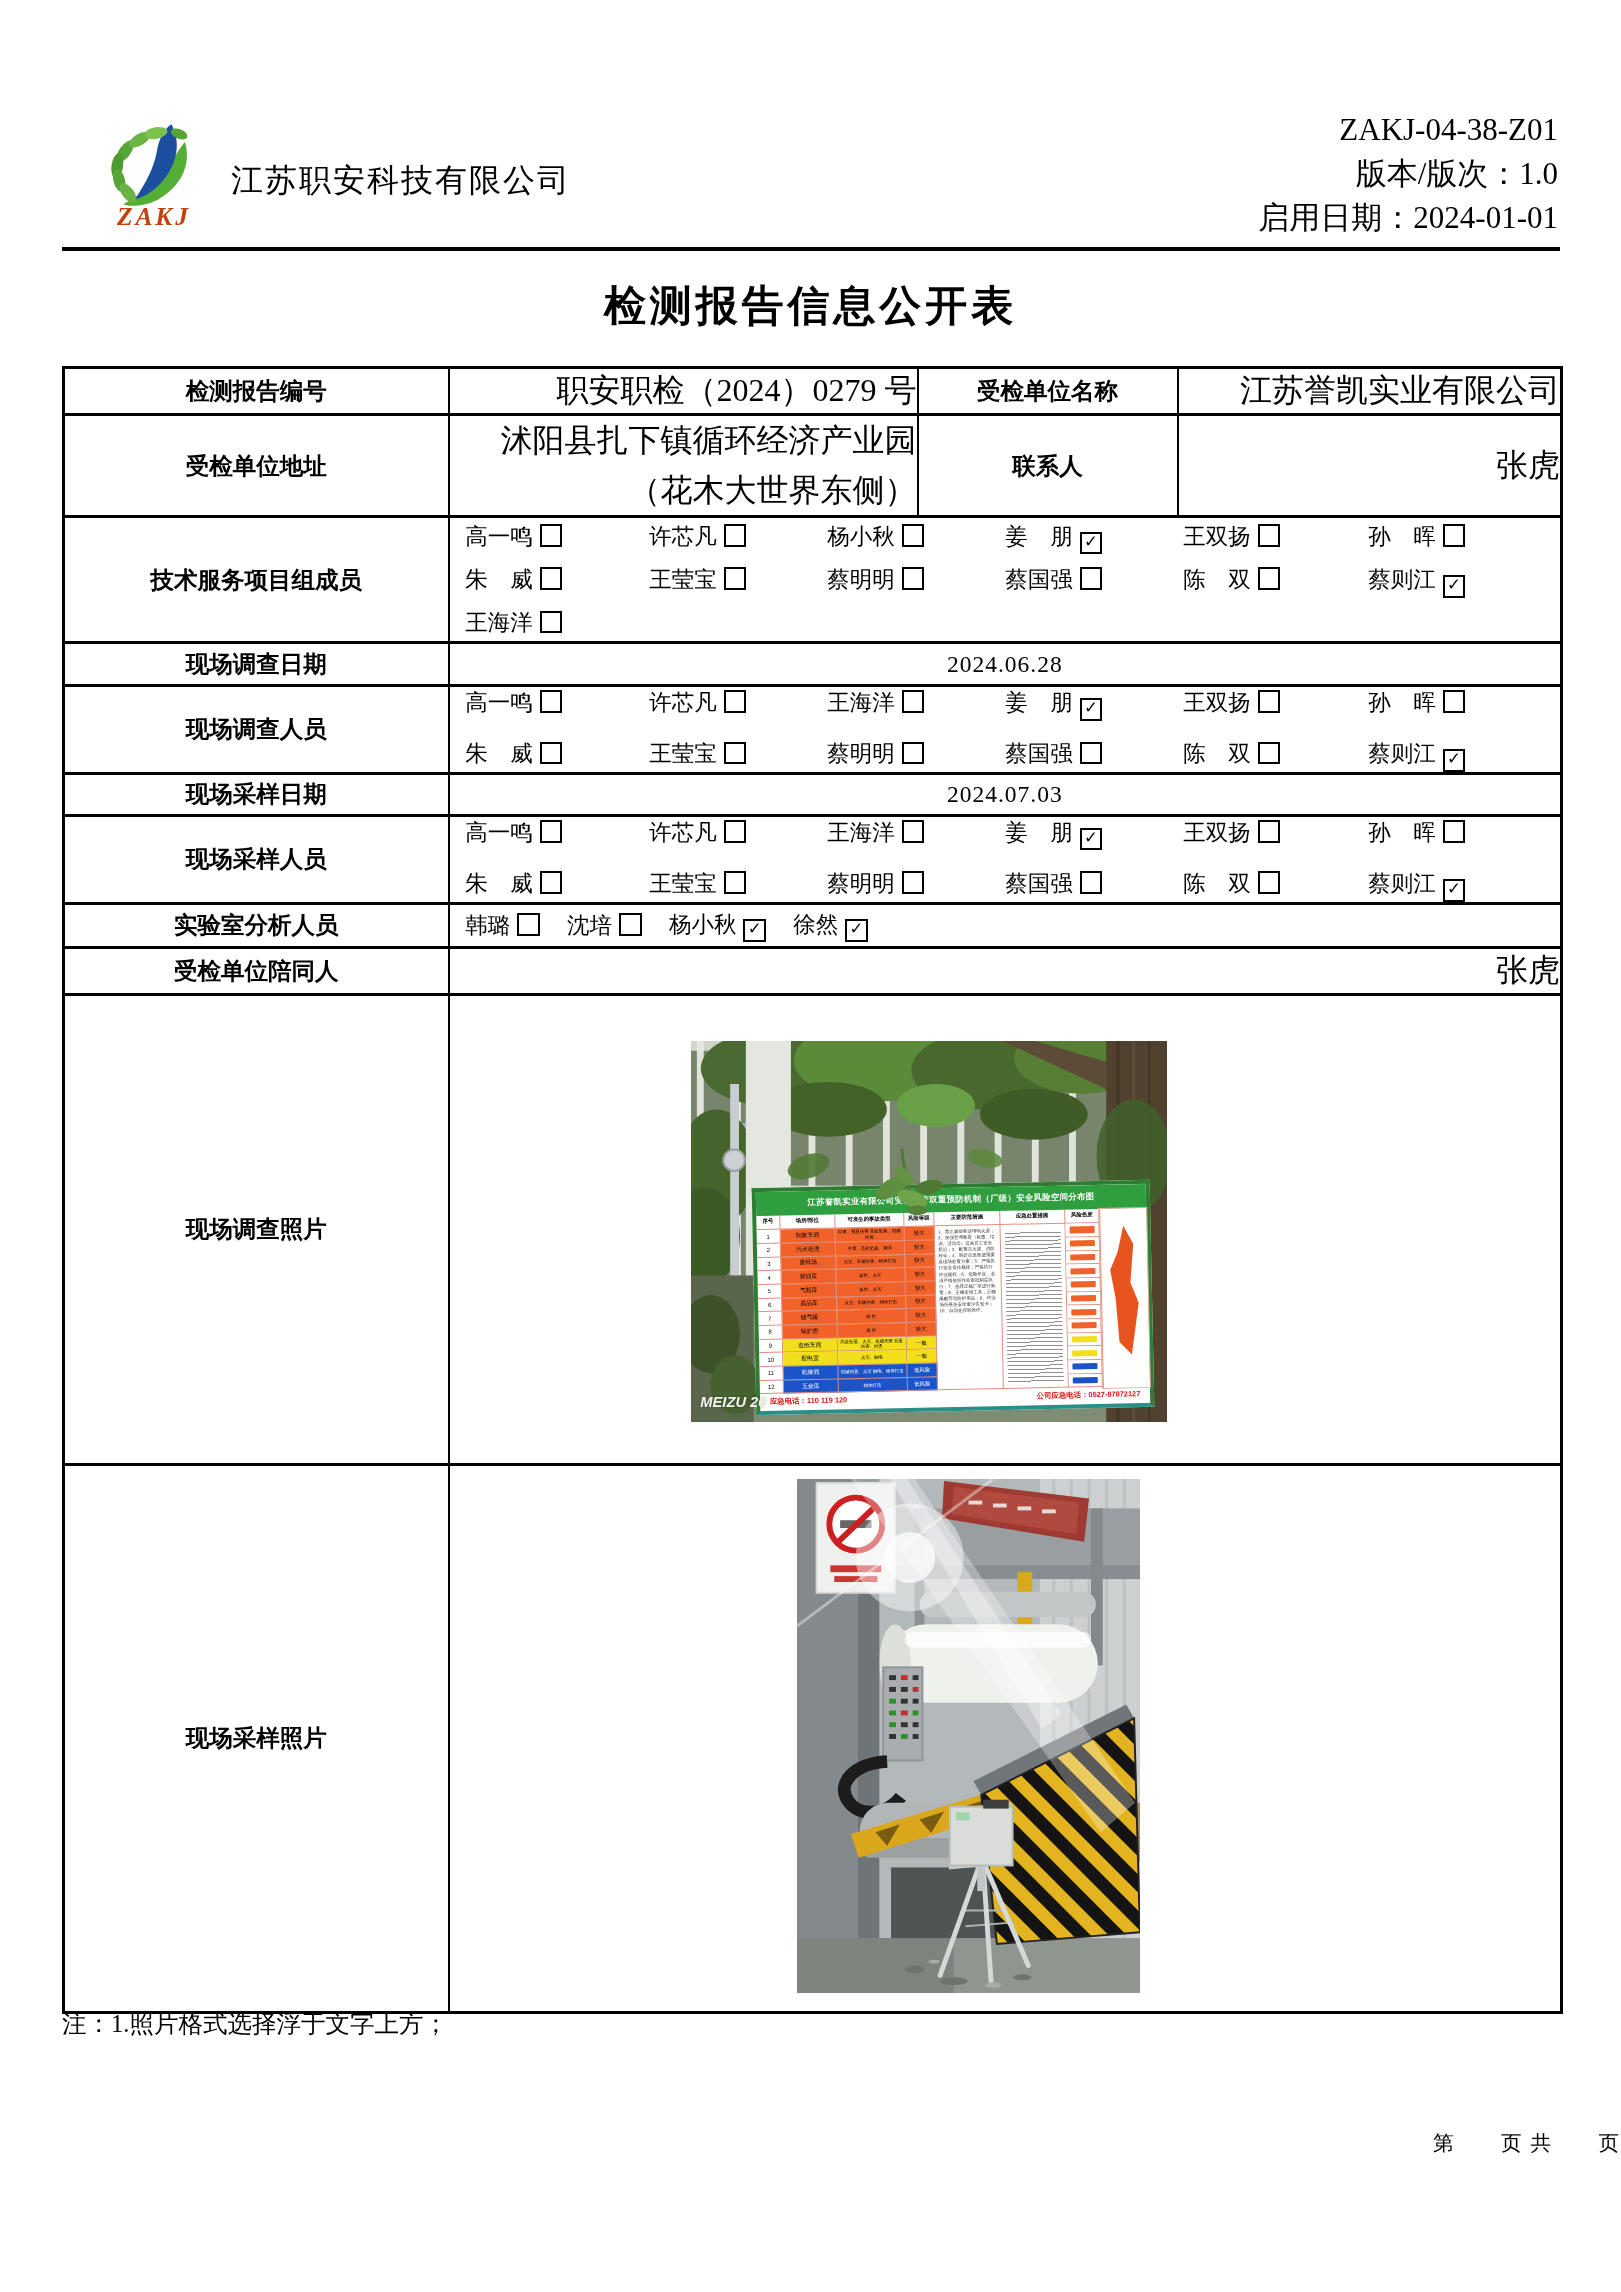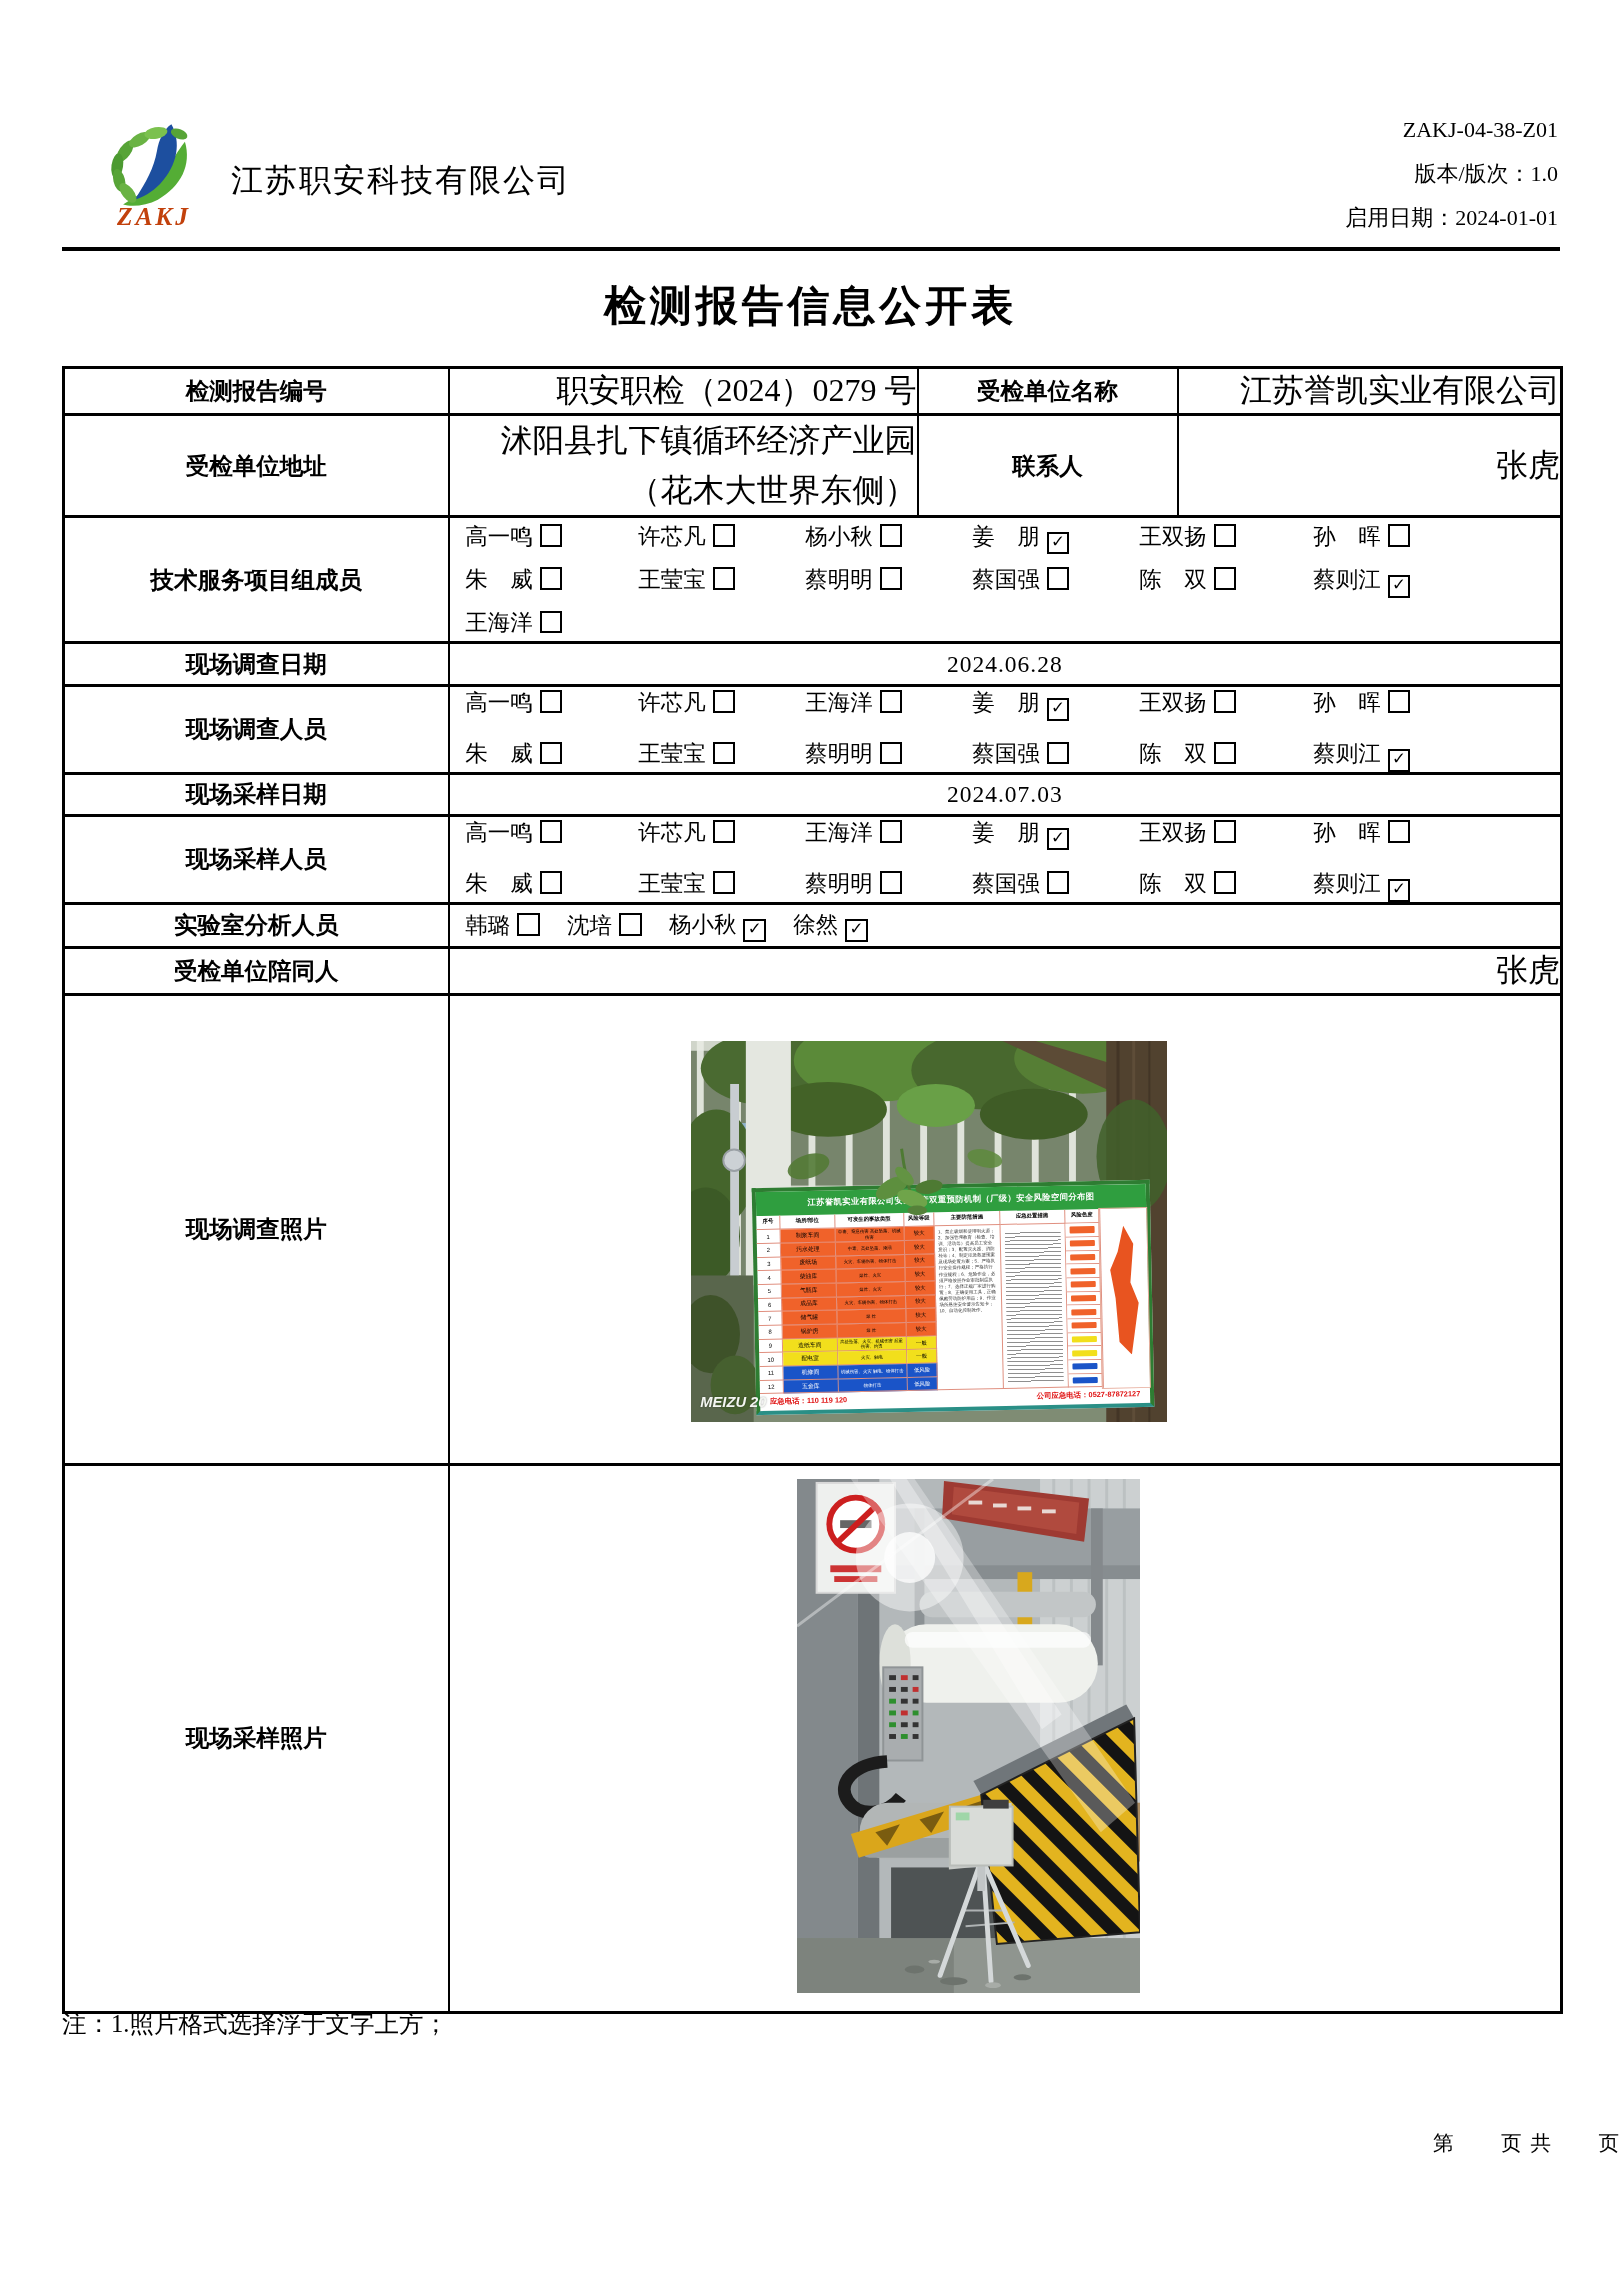--- a/index.html
+++ b/index.html
@@ -5,37 +5,37 @@
   html,body{margin:0;padding:0;background:#888;}
   .page{position:relative;width:1621px;height:2293px;background:#fff;margin:0 auto;
         font-family:"Liberation Serif","DejaVu Serif",serif;color:#000;overflow:hidden;}
 
   
   .hdr{position:absolute;left:62px;top:108px;width:1498px;height:139px;}
   .logo{position:absolute;left:27.4px;top:5.9px;width:129px;text-align:center;}
   .logo svg{display:block;margin:0 auto;}
   .logo-text{color:#c2410c;font-style:italic;font-weight:bold;font-size:25.5px;letter-spacing:2.9px;margin-top:-5.9px;}
   .company-name{position:absolute;left:169px;top:51px;font-size:32px;letter-spacing:2px;}
-  .doc-meta{position:absolute;right:2px;top:0;text-align:right;font-size:22px;line-height:44px;}
+  .doc-meta{position:absolute;right:2px;top:0;text-align:right;font-size:31px;line-height:44px;}
   .rule{position:absolute;left:62px;top:247px;width:1498px;height:3.9px;background:#000;}
   .title{position:absolute;left:0;top:278px;width:100%;margin:0;text-align:center;
          font-family:"Liberation Sans","DejaVu Sans",sans-serif;font-size:42px;font-weight:bold;letter-spacing:3.9px;}
 
   
   table.form{position:absolute;left:62px;top:366px;width:1498px;border-collapse:collapse;table-layout:fixed;
              border:3.9px solid #000;}
   table.form td{border:2.9px solid #000;border-top-width:3.9px;border-bottom-width:3.9px;
                 padding:0;vertical-align:middle;overflow:hidden;}
   .lbl{font-weight:bold;font-size:23.5px;text-align:center;}
   .val{font-size:32px;text-align:right;}
   .addr{line-height:1.55;padding:0 49px;}
   .date-val{font-size:23.5px;text-align:center;letter-spacing:1px;}
 
   .staff-grid{display:grid;grid-template-columns:173px 167px 167px 167px 174px 1fr;
-              padding-left:15.7px;align-content:center;font-size:22.5px;height:100%;box-sizing:border-box;}
+              padding-left:15.7px;align-content:center;font-size:22.5px;height:100%;box-sizing:border-box;gap:11px;}
   .rows2{row-gap:17.6px;}
   .rows3{row-gap:9.8px;}
   .person{white-space:nowrap;}
   .cb{display:inline-block;width:18.6px;height:18.6px;border:2.5px solid #000;margin-left:6.9px;vertical-align:-2.9px;
       text-align:center;line-height:15.7px;font-size:16.7px;font-weight:bold;
       font-family:"DejaVu Sans","Liberation Sans",sans-serif;}
   .lab-flex{display:flex;gap:27.4px;padding-left:15.7px;align-items:center;font-size:22.5px;height:100%;box-sizing:border-box;}
 
   
   .photo-cell{position:relative;}

